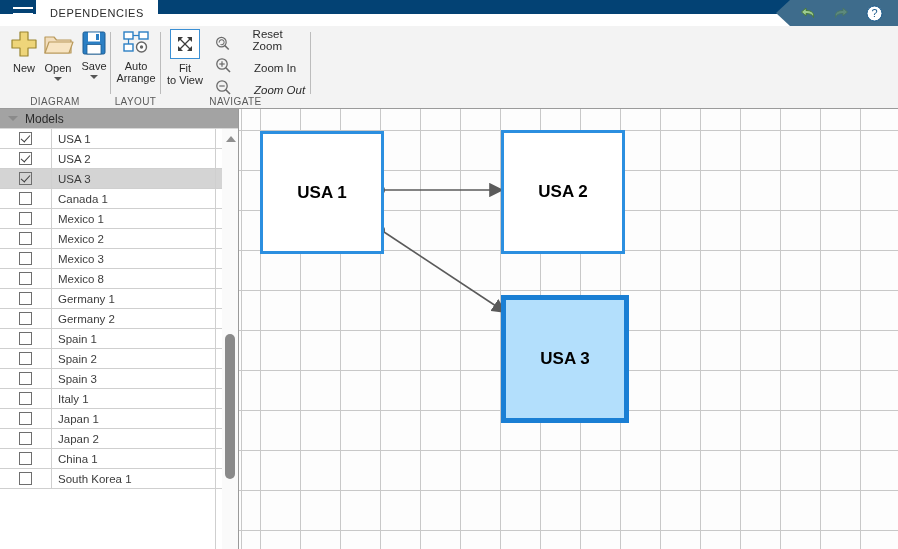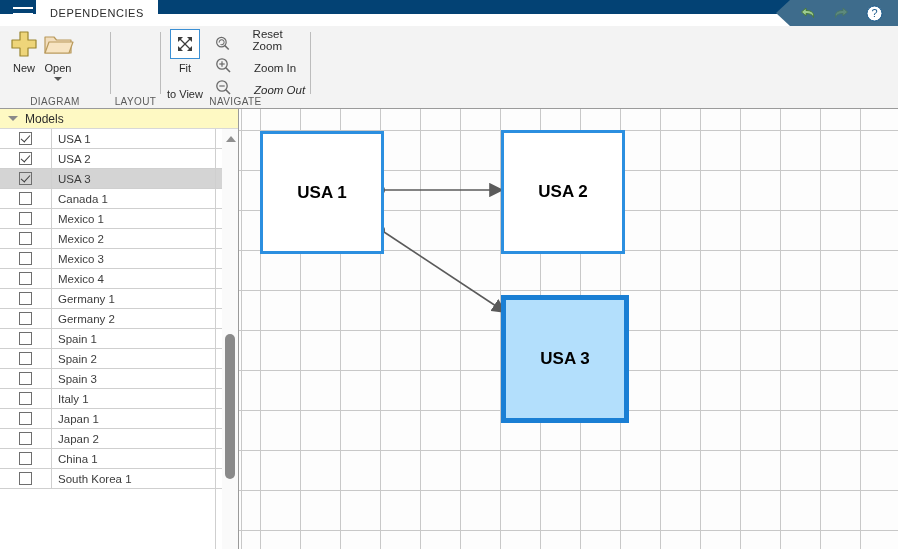--- a/index.html
+++ b/index.html
@@ -65,21 +65,21 @@
   .smallbtn .cap { font-size: 11.5px; color: #2b2b2b; }
 
   .fitbox {
     width: 30px; height: 30px; border: 1px solid #3a8fd4; background: #ffffff;
     display: flex; align-items: center; justify-content: center;
   }
 
   
   .models-hdr {
     position: absolute; left: 0; top: 109px; width: 238px; height: 20px;
-    background: #fef9c3; display: flex; align-items: center;
+    background: #a3a3a3; display: flex; align-items: center;
     border-bottom: 1px solid #d8d8d8;
   }
   .models-hdr .tri {
     width: 0; height: 0; margin-left: 8px; margin-right: 7px;
     border-left: 5px solid transparent; border-right: 5px solid transparent;
     border-top: 5px solid #8a8a8a; cursor: pointer;
   }
   .models-hdr .txt { font-size: 12px; color: #2b2b2b; }
 
   
@@ -192,45 +192,68 @@
 
       <div class="rbtn" style="left:36px;">
         <svg width="32" height="30" viewBox="0 0 32 30">
           <path d="M3 8 H12 L14.5 11 H29 V24 H3 Z" fill="#f2debe" stroke="#b99a5c" stroke-width="1.2" stroke-linejoin="round"></path>
           <path d="M3 24 L7 13 H31 L27 24 Z" fill="#f7e4c2" stroke="#b99a5c" stroke-width="1.2" stroke-linejoin="round"></path>
         </svg>
         <span class="cap">Open</span>
         <span class="caret"></span>
       </div>
 
+      <div class="rbtn" style="left:72px;">
+        <svg width="28" height="28" viewBox="0 0 28 28">
+          <rect x="3" y="3" width="22" height="22" rx="1.5" fill="#2b7fc4" stroke="#1d5d92" stroke-width="1"></rect>
+          <rect x="8" y="3.5" width="12" height="9" fill="#ffffff"></rect>
+          <rect x="16" y="5" width="3" height="6" fill="#2b7fc4"></rect>
+          <rect x="7" y="15.5" width="14" height="9.5" fill="#ffffff" stroke="#1d5d92" stroke-width="0.8"></rect>
+        </svg>
+        <span class="cap">Save</span>
+        <span class="caret"></span>
+      </div>
       <div class="rlabel">DIAGRAM</div>
     </div>
 
     <div class="rdiv" style="left:110px;"></div>
 
     <div class="rgroup" style="left:111px;width:49px;">
+      <div class="rbtn" style="left:2px;width:46px;">
+        <svg width="30" height="28" viewBox="0 0 30 28">
+          <rect x="3" y="3" width="9" height="7" fill="#ffffff" stroke="#2b7fc4" stroke-width="1.4"></rect>
+          <rect x="18" y="3" width="9" height="7" fill="#ffffff" stroke="#2b7fc4" stroke-width="1.4"></rect>
+          <rect x="3" y="15" width="9" height="7" fill="#ffffff" stroke="#2b7fc4" stroke-width="1.4"></rect>
+          <line x1="12" y1="6.5" x2="18" y2="6.5" stroke="#2b7fc4" stroke-width="1.2"></line>
+          <line x1="7.5" y1="10" x2="7.5" y2="15" stroke="#2b7fc4" stroke-width="1.2"></line>
+          <circle cx="20.5" cy="18" r="5" fill="#ffffff" stroke="#666" stroke-width="1.4"></circle>
+          <circle cx="20.5" cy="18" r="1.7" fill="#666"></circle>
+        </svg>
+        <span class="cap">Auto</span>
+        <span class="cap" style="margin-top:0">Arrange</span>
+      </div>
       <div class="rlabel">LAYOUT</div>
     </div>
 
     <div class="rdiv" style="left:160px;"></div>
 
     <div class="rgroup" style="left:161px;width:149px;">
       <div class="rbtn" style="left:0;width:48px;">
         <span class="fitbox">
           <svg width="20" height="20" viewBox="0 0 20 20">
             <line x1="4" y1="4" x2="16" y2="16" stroke="#3b3b3b" stroke-width="1.3"></line>
             <line x1="16" y1="4" x2="4" y2="16" stroke="#3b3b3b" stroke-width="1.3"></line>
             <path d="M3 3 L8 3 L3 8 Z" fill="#3b3b3b"></path>
             <path d="M17 3 L12 3 L17 8 Z" fill="#3b3b3b"></path>
             <path d="M3 17 L8 17 L3 12 Z" fill="#3b3b3b"></path>
             <path d="M17 17 L12 17 L17 12 Z" fill="#3b3b3b"></path>
           </svg>
         </span>
         <span class="cap">Fit</span>
-        <span class="cap" style="margin-top:14px">to View</span>
+        <span class="cap" style="margin-top:0">to View</span>
       </div>
 
       <div class="smallbtn" style="left:54px;top:6px;">
         <svg width="17" height="17" viewBox="0 0 17 17">
           <circle cx="7" cy="7" r="5.2" fill="none" stroke="#6a6a6a" stroke-width="1.3"></circle>
           <line x1="10.8" y1="10.8" x2="15" y2="15" stroke="#6a6a6a" stroke-width="1.6"></line>
           <path d="M4.6 7.6 A2.7 2.7 0 1 1 6 9.5" fill="none" stroke="#6a6a6a" stroke-width="1.1"></path>
         </svg>
         <span class="cap">Reset Zoom</span>
       </div>
@@ -305,21 +328,21 @@
       <div class="row">
         <div class="cbcell">
           <span class="cb"></span>
         </div>
         <span class="label">Mexico 3</span>
       </div>
       <div class="row">
         <div class="cbcell">
           <span class="cb"></span>
         </div>
-        <span class="label">Mexico 4</span>
+        <span class="label">Mexico 8</span>
       </div>
       <div class="row">
         <div class="cbcell">
           <span class="cb"></span>
         </div>
         <span class="label">Germany 1</span>
       </div>
       <div class="row">
         <div class="cbcell">
           <span class="cb"></span>

